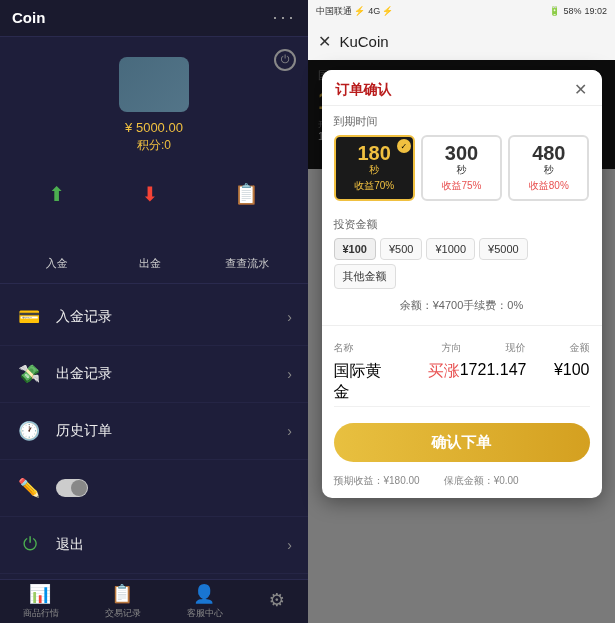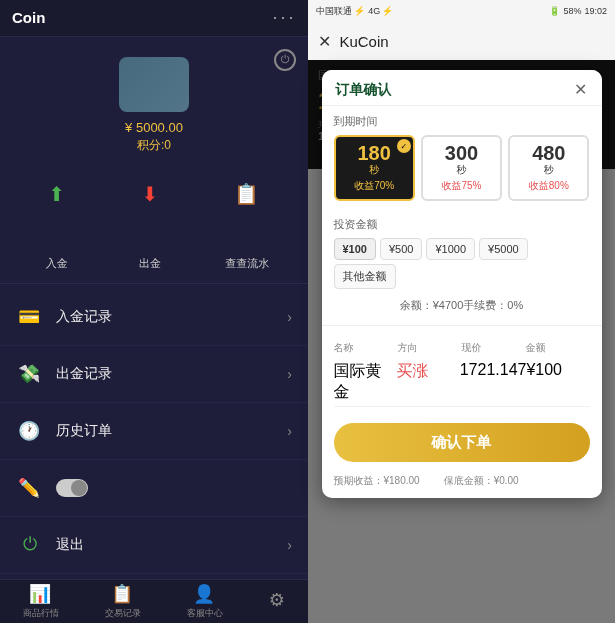--- a/index.html
+++ b/index.html
@@ -338,21 +338,21 @@
       padding: 10px 14px 6px;
       display: flex;
       align-items: center;
       justify-content: space-between;
       border-bottom: 1px solid #eee;
     }
 
     .modal-title {
       font-size: 14px;
       font-weight: bold;
-      color: #14532d;
+      color: #b91c1c;
     }
 
     .modal-close {
       color: #666;
       font-size: 16px;
       cursor: pointer;
     }
 
     .modal-section {
       padding: 8px 12px;
@@ -475,21 +475,21 @@
     .order-info-header {
       display: flex;
       justify-content: space-between;
       padding: 3px 0;
       color: #888;
       font-size: 10px;
     }
 
     .order-col {
       flex: 1;
-      text-align: left;
+      text-align: right;
     }
 
     .order-col:first-child {
       text-align: left;
     }
 
     .buy-text {
       color: #e85252;
     }
 

